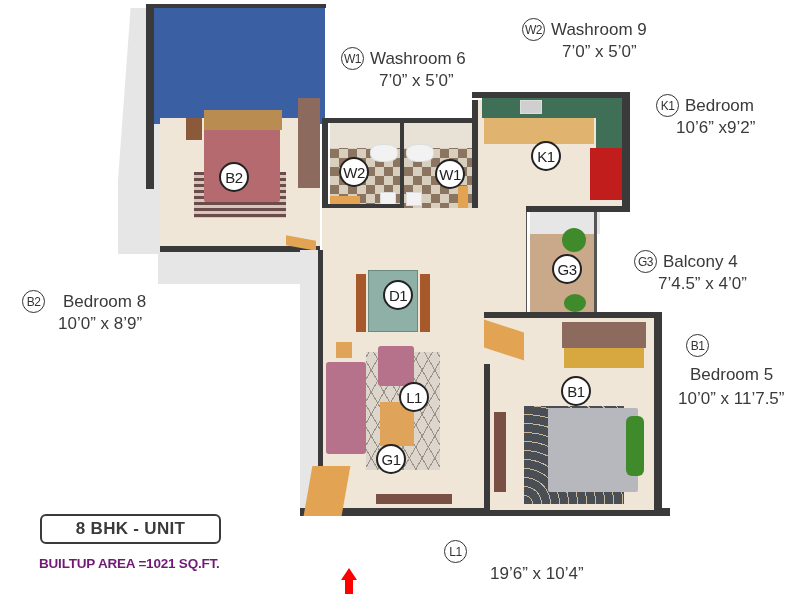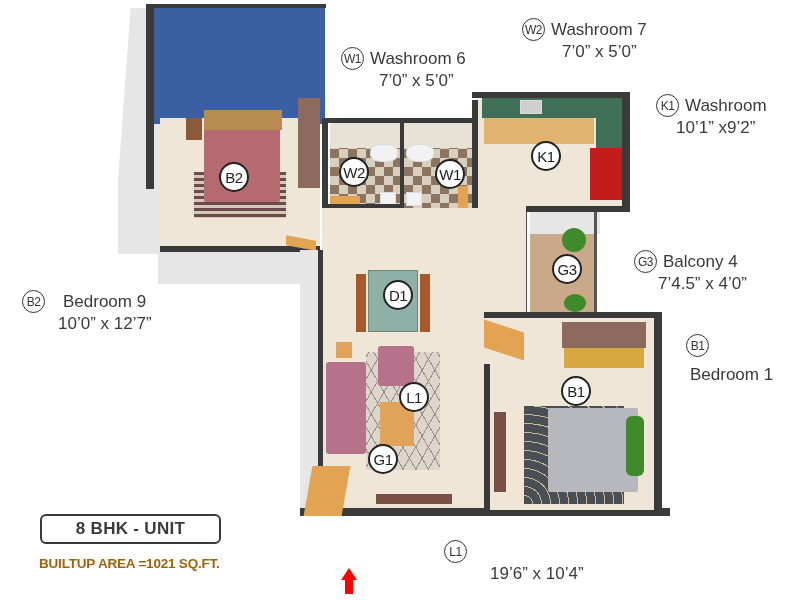--- a/index.html
+++ b/index.html
@@ -62,21 +62,21 @@
 
   
   .unit-box {
     position: absolute; left: 40px; top: 514px; width: 181px; height: 30px;
     border: 2.5px solid #3a3a3a; border-radius: 6px; display: flex;
     align-items: center; justify-content: center; font-weight: bold;
     font-size: 17px; color: #3a3a3a; letter-spacing: 0.3px;
   }
   .area-text {
     position: absolute; left: 39px; top: 556px; font-weight: bold; font-size: 13.5px;
-    color: #a16207; letter-spacing: -0.2px;
+    color: #701a75; letter-spacing: -0.2px;
   }
   .entry-arrow { position: absolute; left: 341px; top: 568px; width: 16px; height: 26px; }
 </style>
 </head>
 <body>
 
 <div class="plan">
 
   <div class="extwall" style="left:118px;top:8px;width:42px;height:246px;clip-path:polygon(30% 0,100% 0,100% 100%,0 100%,0 70%);"></div>
   <div class="blue-wall" style="left:150px;top:6px;width:175px;height:118px;"></div>
@@ -155,68 +155,69 @@
   <div class="tv-unit" style="left:494px;top:412px;width:12px;height:80px;"></div>
 </div>
 
 <div class="marker" style="left:219px;top:162px;">B2</div>
 <div class="marker" style="left:339px;top:157px;">W2</div>
 <div class="marker" style="left:435px;top:159px;">W1</div>
 <div class="marker" style="left:531px;top:141px;">K1</div>
 <div class="marker" style="left:552px;top:254px;">G3</div>
 <div class="marker" style="left:383px;top:280px;">D1</div>
 <div class="marker" style="left:399px;top:382px;">L1</div>
-<div class="marker" style="left:368px;top:444px;">G1</div>
+<div class="marker" style="left:376px;top:444px;">G1</div>
 <div class="marker" style="left:561px;top:376px;">B1</div>
 
 <div class="legend" style="left:341px;top:47px;">
   <div class="row1">
     <span class="badge">W1</span>
     <span>Washroom 6</span>
   </div>
   <div class="row2" style="margin-left:38px;">7’0” x 5’0”</div>
 </div>
 
 <div class="legend" style="left:522px;top:18px;">
   <div class="row1">
     <span class="badge">W2</span>
-    <span>Washroom 7</span>
+    <span>Washroom 9</span>
   </div>
   <div class="row2" style="margin-left:40px;">7’0” x 5’0”</div>
 </div>
 
 <div class="legend" style="left:656px;top:94px;">
   <div class="row1">
     <span class="badge">K1</span>
-    <span>Washroom</span>
-  </div>
-  <div class="row2" style="margin-left:20px;">10’1” x9’2”</div>
+    <span>Bedroom</span>
+  </div>
+  <div class="row2" style="margin-left:20px;">10’6” x9’2”</div>
 </div>
 
 <div class="legend" style="left:634px;top:250px;">
   <div class="row1">
     <span class="badge">G3</span>
     <span>Balcony 4</span>
   </div>
   <div class="row2" style="margin-left:24px;">7’4.5” x 4’0”</div>
 </div>
 
 <div class="legend" style="left:676px;top:334px;">
   <div class="row1" style="margin-left:10px;">
     <span class="badge">B1</span>
   </div>
-  <div class="row2" style="margin-top:8px;margin-left:14px;">Bedroom 1</div>
+  <div class="row2" style="margin-top:8px;margin-left:14px;">Bedroom 5</div>
+  <div class="row2" style="margin-top:4px;margin-left:2px;">10’0” x 11’7.5”</div>
 </div>
 
 <div class="legend" style="left:22px;top:290px;">
   <div class="row1">
     <span class="badge">B2</span>
-    <span style="margin-left:12px;">Bedroom 9</span>
-  </div>
-  <div class="row2" style="margin-left:36px;">10’0” x 12’7”</div>
+    <span style="margin-left:12px;">Bedroom 8</span>
+  </div>
+  <div class="row2" style="margin-left:36px;">10’0” x 8’9”</div>
 </div>
 
 <div class="legend" style="left:444px;top:540px;">
   <div class="row1">
     <span class="badge">L1</span>
   </div>
   <div class="row2" style="margin-left:46px;">19’6” x 10’4”</div>
 </div>
 
 <div class="unit-box">8 BHK - UNIT</div>

